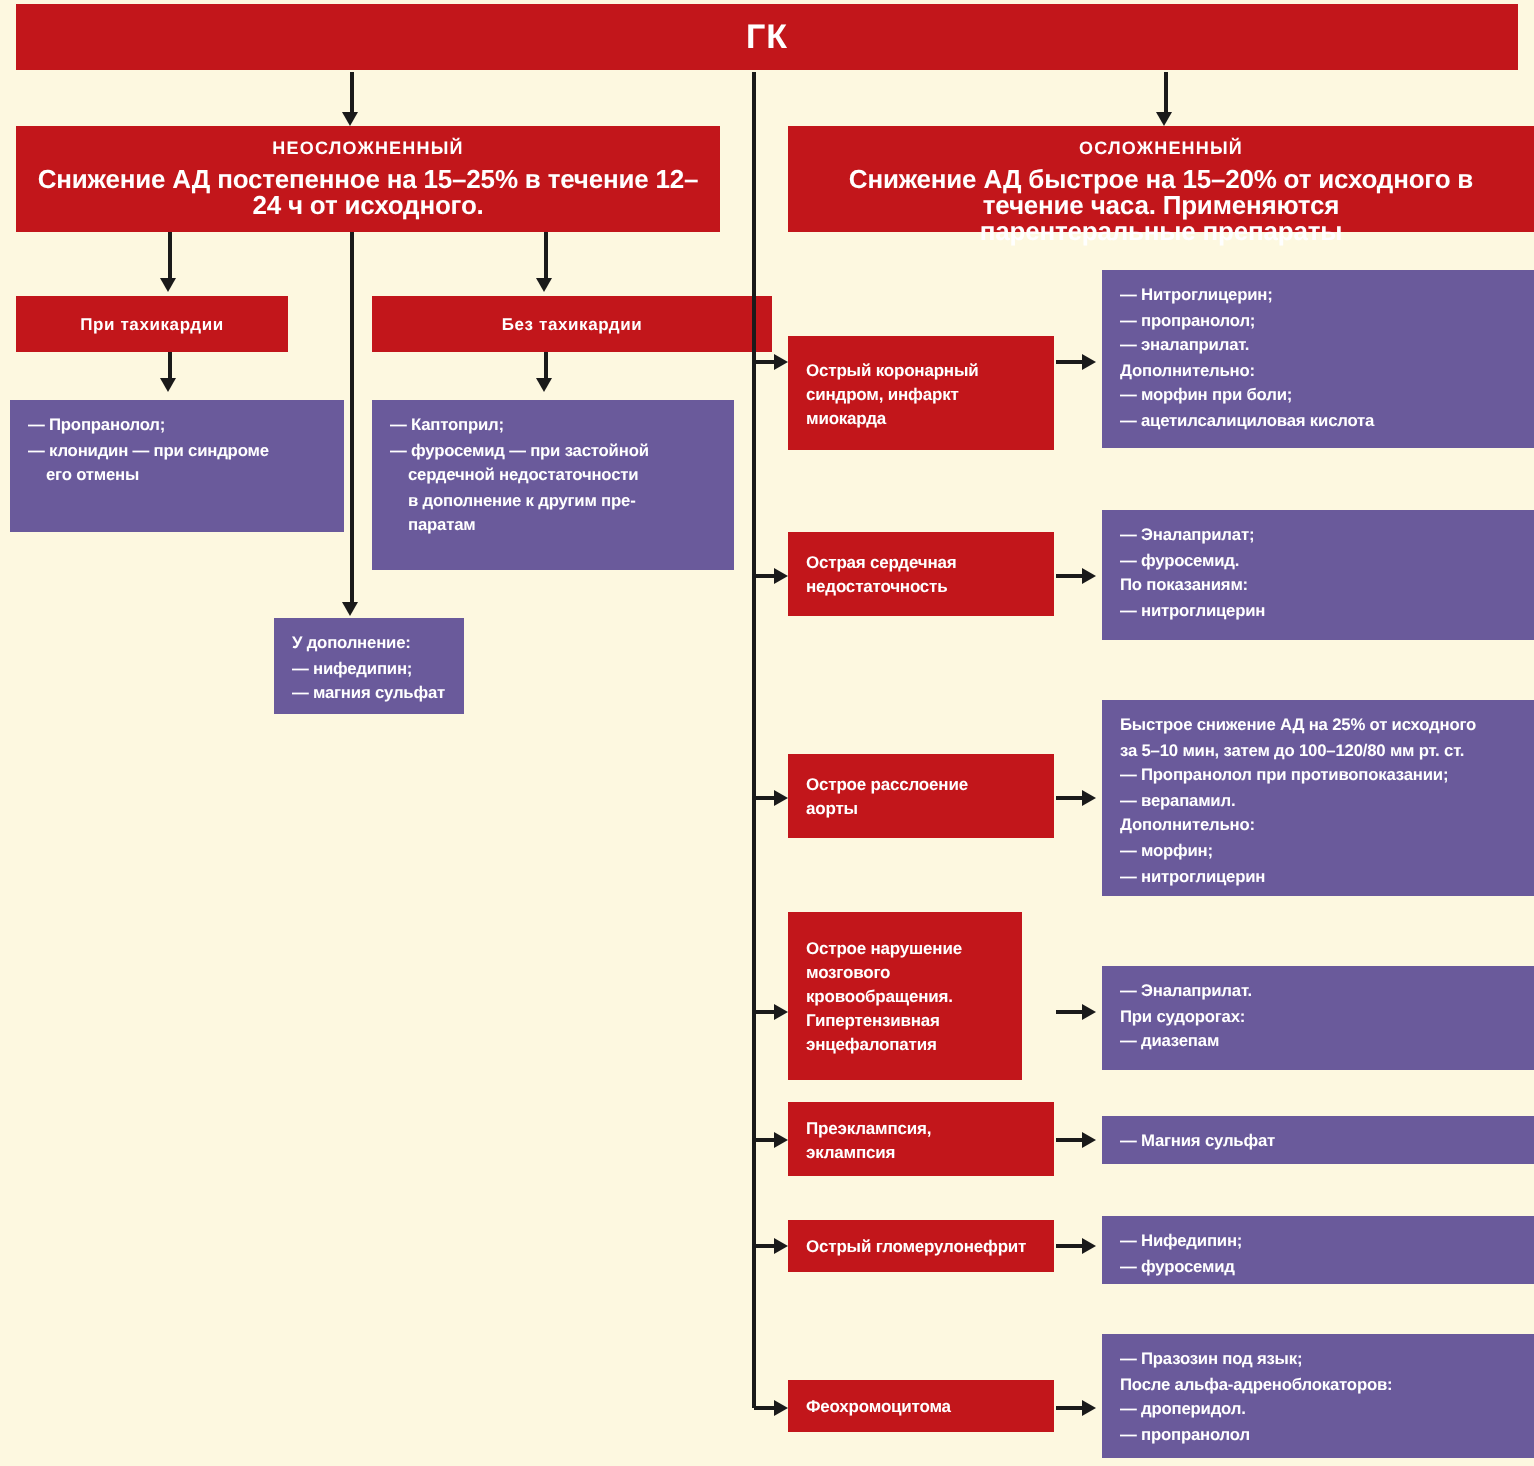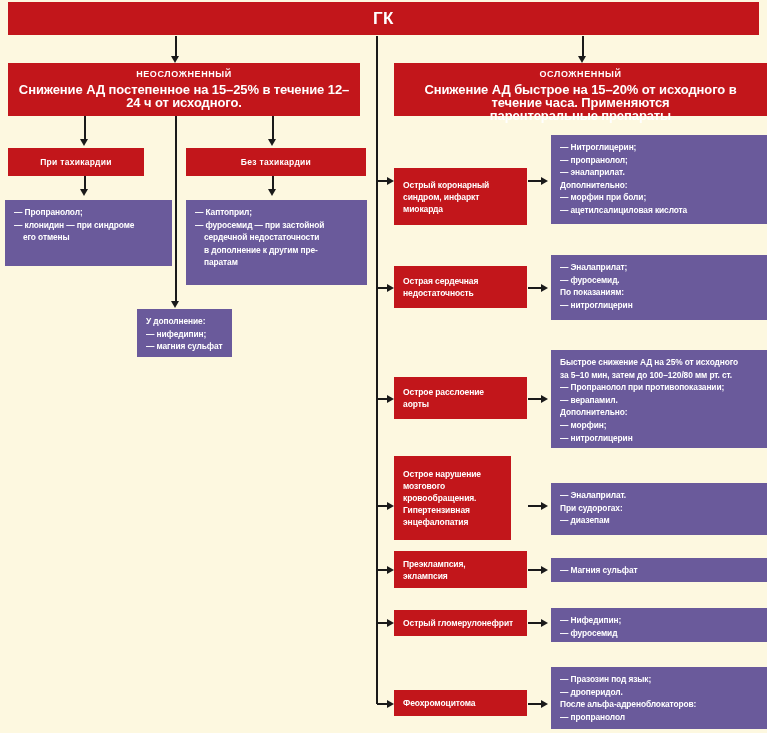--- a/index.html
+++ b/index.html
@@ -110,21 +110,21 @@
   <div class="box red smallred" style="left:8px;top:148px;width:136px;height:28px;">При тахикардии</div>
   <div class="vline" style="left:84px;top:176px;height:15px;"></div>
   <div class="arrow-d" style="left:80px;top:189px;"></div>
 
   <div class="box purple plist" style="left:5px;top:200px;width:167px;height:66px;">
     <div>— Пропранолол;</div>
     <div>— клонидин — при синдроме</div>
     <div class="ind">его отмены</div>
   </div>
 
-  <div class="box red smallred" style="left:186px;top:148px;width:180px;height:28px;">Без тахикардии</div>
+  <div class="box red smallred" style="left:186px;top:148px;width:200px;height:28px;">Без тахикардии</div>
   <div class="vline" style="left:272px;top:176px;height:15px;"></div>
   <div class="arrow-d" style="left:268px;top:189px;"></div>
 
   <div class="box purple plist" style="left:186px;top:200px;width:181px;height:85px;">
     <div>— Каптоприл;</div>
     <div>— фуросемид — при застойной</div>
     <div class="ind">сердечной недостаточности</div>
     <div class="ind">в дополнение к другим пре-</div>
     <div class="ind">паратам</div>
   </div>
@@ -245,18 +245,18 @@
   <div class="arrow-r" style="left:387px;top:700px;"></div>
   <div class="box red leftred" style="left:394px;top:690px;width:133px;height:26px;">
     <div>
       <div>Феохромоцитома</div>
     </div>
   </div>
   <div class="hline" style="left:528px;top:703px;width:14px;"></div>
   <div class="arrow-r" style="left:541px;top:700px;"></div>
   <div class="box purple plist" style="left:551px;top:667px;width:216px;height:62px;">
     <div>— Празозин под язык;</div>
+    <div>После альфа-адреноблокаторов:</div>
     <div>— дроперидол.</div>
-    <div>После альфа-адреноблокаторов:</div>
     <div>— пропранолол</div>
   </div>
 
 </div>
 
 </body></html>

